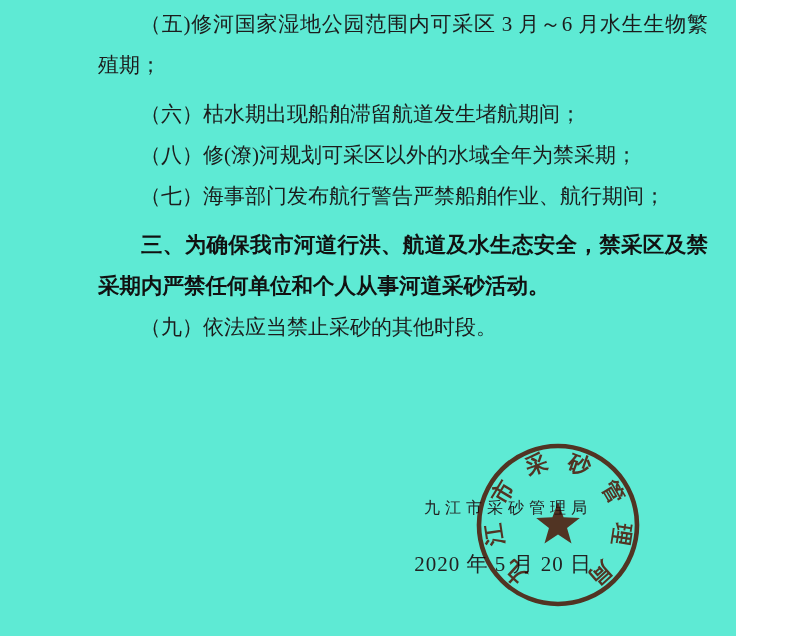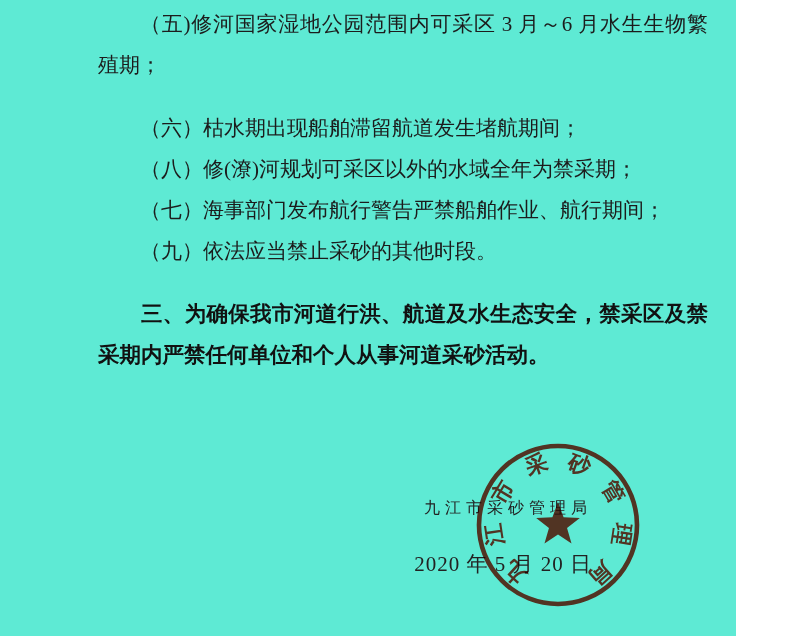--- a/index.html
+++ b/index.html
@@ -7,21 +7,21 @@
     position:relative;width:736px;height:636px;background:#5eead4;overflow:hidden;
     font-family:"Liberation Serif","DejaVu Serif",serif;color:#1c1c1c;
   }
   .doc-body{
     position:absolute;left:98px;top:4px;width:610px;
     text-align:justify;
   }
   .para{
     margin:0;font-size:21px;line-height:41px;text-indent:2em;
   }
-  .para.sp{margin-top:22px;}
+  .para.sp{margin-top:8px;}
   .para.bold{
     font-family:"Liberation Sans","DejaVu Sans",sans-serif;
     font-weight:700;font-size:21.5px;color:#111111;
   }
   .sig-agency{
     position:absolute;top:498px;right:144px;
     font-size:16px;letter-spacing:5px;white-space:nowrap;color:#222;
   }
   .sig-date{
     position:absolute;top:550px;right:144px;
@@ -40,22 +40,22 @@
 </head>
 <body>
 
 <div class="page">
 
   <div class="doc-body">
     <p class="para">（五)修河国家湿地公园范围内可采区 3 月～6 月水生生物繁殖期；</p>
     <p class="para sp">（六）枯水期出现船舶滞留航道发生堵航期间；</p>
     <p class="para">（八）修(潦)河规划可采区以外的水域全年为禁采期；</p>
     <p class="para">（七）海事部门发布航行警告严禁船舶作业、航行期间；</p>
+    <p class="para bold sp">三、为确保我市河道行洪、航道及水生态安全，禁采区及禁采期内严禁任何单位和个人从事河道采砂活动。</p>
     <p class="para">（九）依法应当禁止采砂的其他时段。</p>
-    <p class="para bold sp">三、为确保我市河道行洪、航道及水生态安全，禁采区及禁采期内严禁任何单位和个人从事河道采砂活动。</p>
   </div>
 
   <div class="sig-agency">九江市采砂管理局</div>
   <div class="sig-date">2020 年 5 月 20 日</div>
 
   <div class="seal">
     <svg width="200" height="200" viewBox="0 0 200 200">
       <circle class="seal-ring" id="seal-ring" cx="100" cy="100" r="79" style="stroke: rgb(217, 43, 28);"></circle>
       <polygon id="seal-star" points="100,77 105.58,92.31 121.87,92.89 109.03,102.94 113.52,118.61 100,109.5 86.48,118.61 90.97,102.94 78.13,92.89 94.42,92.31" style="fill: rgb(217, 43, 28);"></polygon>
       <g id="seal-arc">

